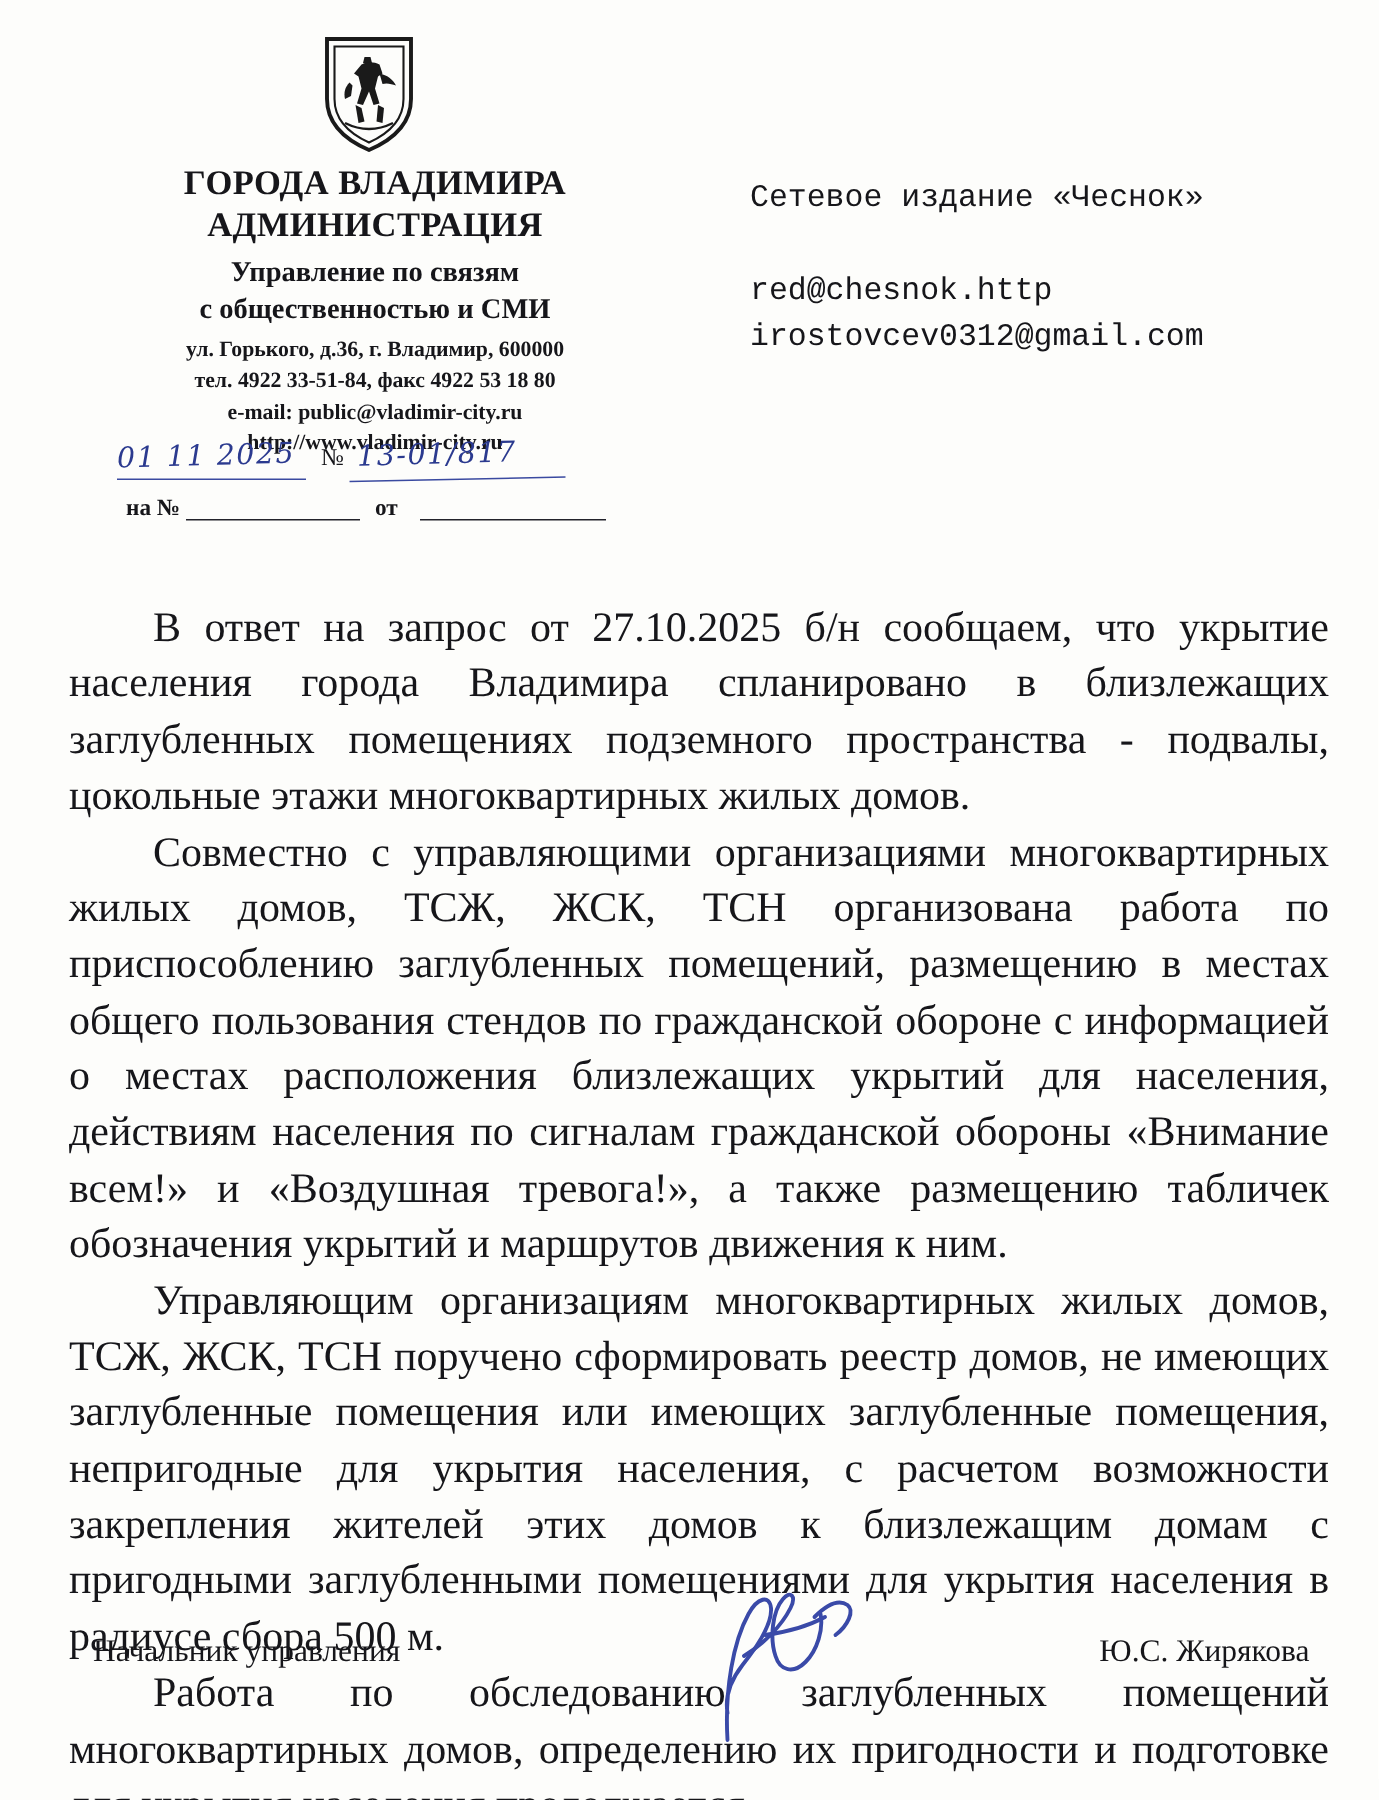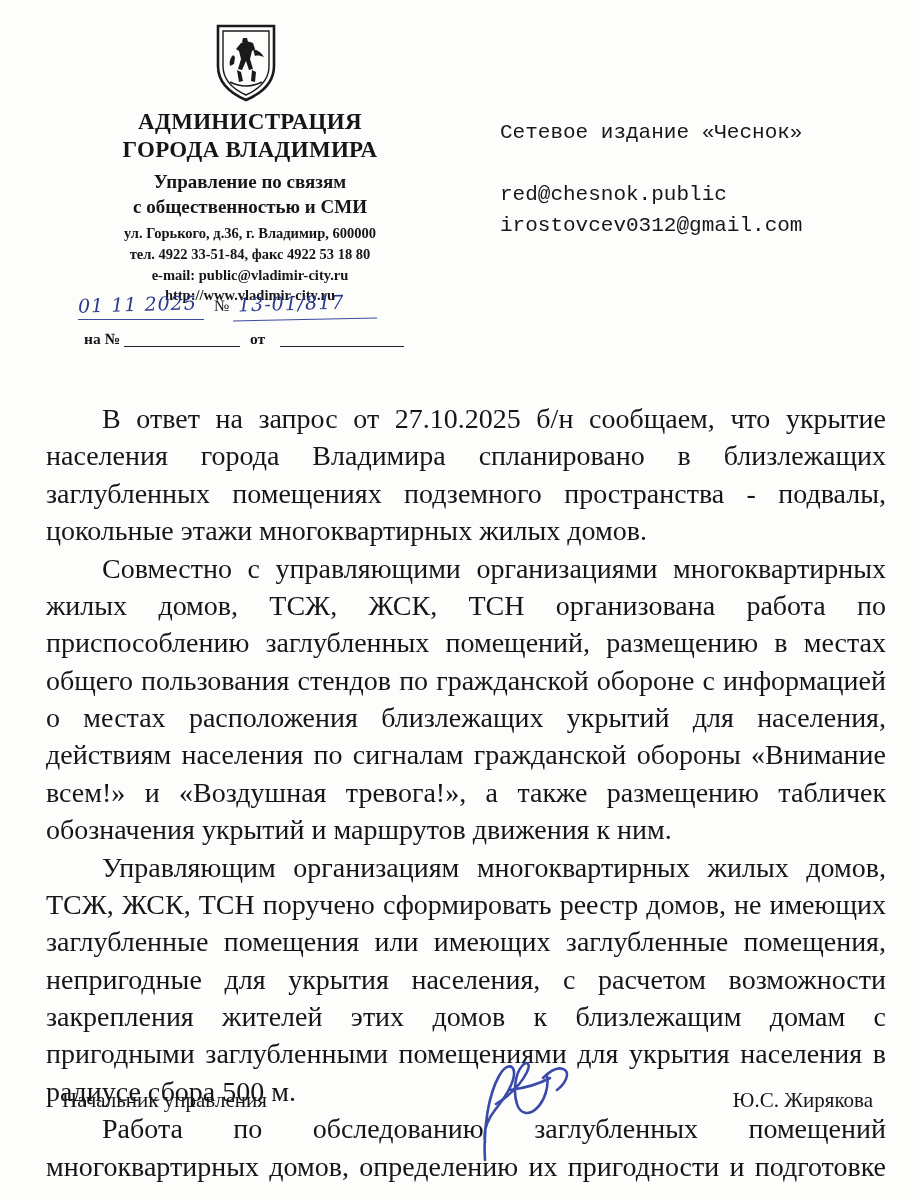--- a/index.html
+++ b/index.html
@@ -176,22 +176,22 @@
         <path d="M45 27 c5 1 9 4 11 8 -3 -1 -6 -2 -9 -1 z"></path>
         <path d="M29 48 l4 2 2 9 -4 1 z"></path>
         <path d="M44 48 l4 2 -1 10 -4 -1 z"></path>
         <path d="M25 33 c-3 3 -4 7 -3 11 l4 -2 1 -7 z"></path>
       </g>
       <path d="M22 60 q16 8 32 0" fill="none" stroke="#1a1a1a" stroke-width="1.6"></path>
     </svg>
   </div>
 
   <div class="letterhead">
+    <div class="lh-admin">ГОРОДА ВЛАДИМИРА</div>
     <div class="lh-admin">АДМИНИСТРАЦИЯ</div>
-    <div class="lh-admin">ГОРОДА ВЛАДИМИРА</div>
     <div class="lh-dept">Управление по связям</div>
     <div class="lh-dept" style="margin-top:0">с общественностью и СМИ</div>
     <div class="lh-addr">ул. Горького, д.36, г. Владимир, 600000</div>
     <div class="lh-addr" style="margin-top:0">тел. 4922 33-51-84, факс 4922 53 18 80</div>
     <div class="lh-addr" style="margin-top:0">e-mail: public@vladimir-city.ru</div>
     <div class="lh-addr" style="margin-top:0">http://www.vladimir-city.ru</div>
   </div>
 
   <div class="hand-row">
     <div class="hand hand-date">01 11 2025</div>
@@ -204,21 +204,21 @@
   <div class="na-row">
     <span class="na-label">на №</span>
     <span class="na-line1"></span>
     <span class="ot-label">от</span>
     <span class="na-line2"></span>
   </div>
 
   <div class="addressee">
     <div>Сетевое издание «Чеснок»</div>
     <div class="emails">
-      <div>red@chesnok.public</div>
+      <div>red@chesnok.http</div>
       <div>irostovcev0312@gmail.com</div>
     </div>
   </div>
 
   <div class="body-text">
     <p>В ответ на запрос от 27.10.2025 б/н сообщаем, что укрытие населения города Владимира спланировано в близлежащих заглубленных помещениях подземного пространства - подвалы, цокольные этажи многоквартирных жилых домов.</p>
     <p>Совместно с управляющими организациями многоквартирных жилых домов, ТСЖ, ЖСК, ТСН организована работа по приспособлению заглубленных помещений, размещению в местах общего пользования стендов по гражданской обороне с информацией о местах расположения близлежащих укрытий для населения, действиям населения по сигналам гражданской обороны «Внимание всем!» и «Воздушная тревога!», а также размещению табличек обозначения укрытий и маршрутов движения к ним.</p>
     <p>Управляющим организациям многоквартирных жилых домов, ТСЖ, ЖСК, ТСН поручено сформировать реестр домов, не имеющих заглубленные помещения или имеющих заглубленные помещения, непригодные для укрытия населения, с расчетом возможности закрепления жителей этих домов к близлежащим домам с пригодными заглубленными помещениями для укрытия населения в радиусе сбора 500 м.</p>
     <p>Работа по обследованию заглубленных помещений многоквартирных домов, определению их пригодности и подготовке для укрытия населения продолжается.</p>
   </div>

